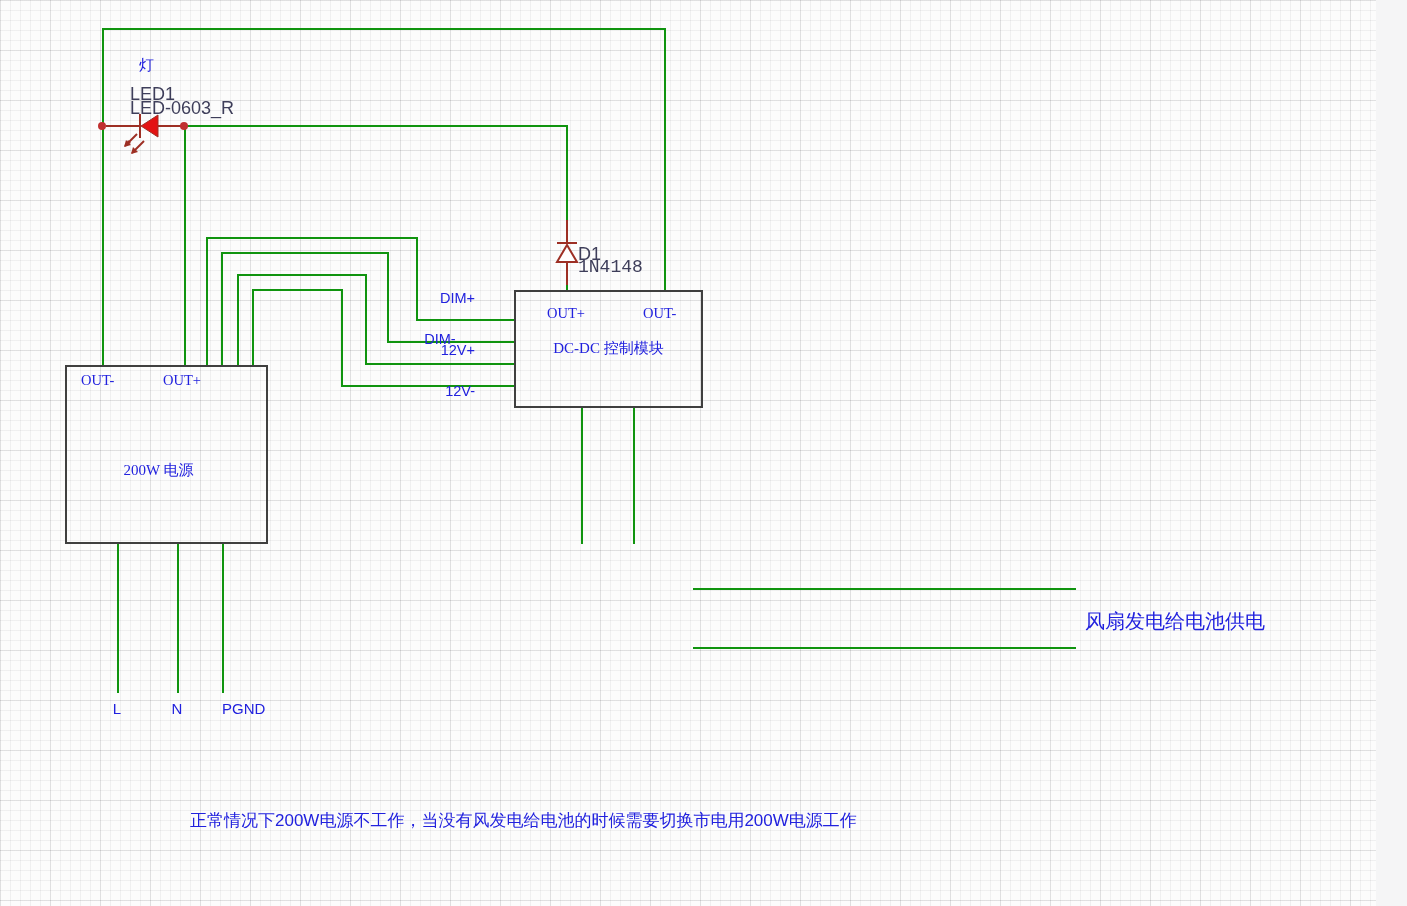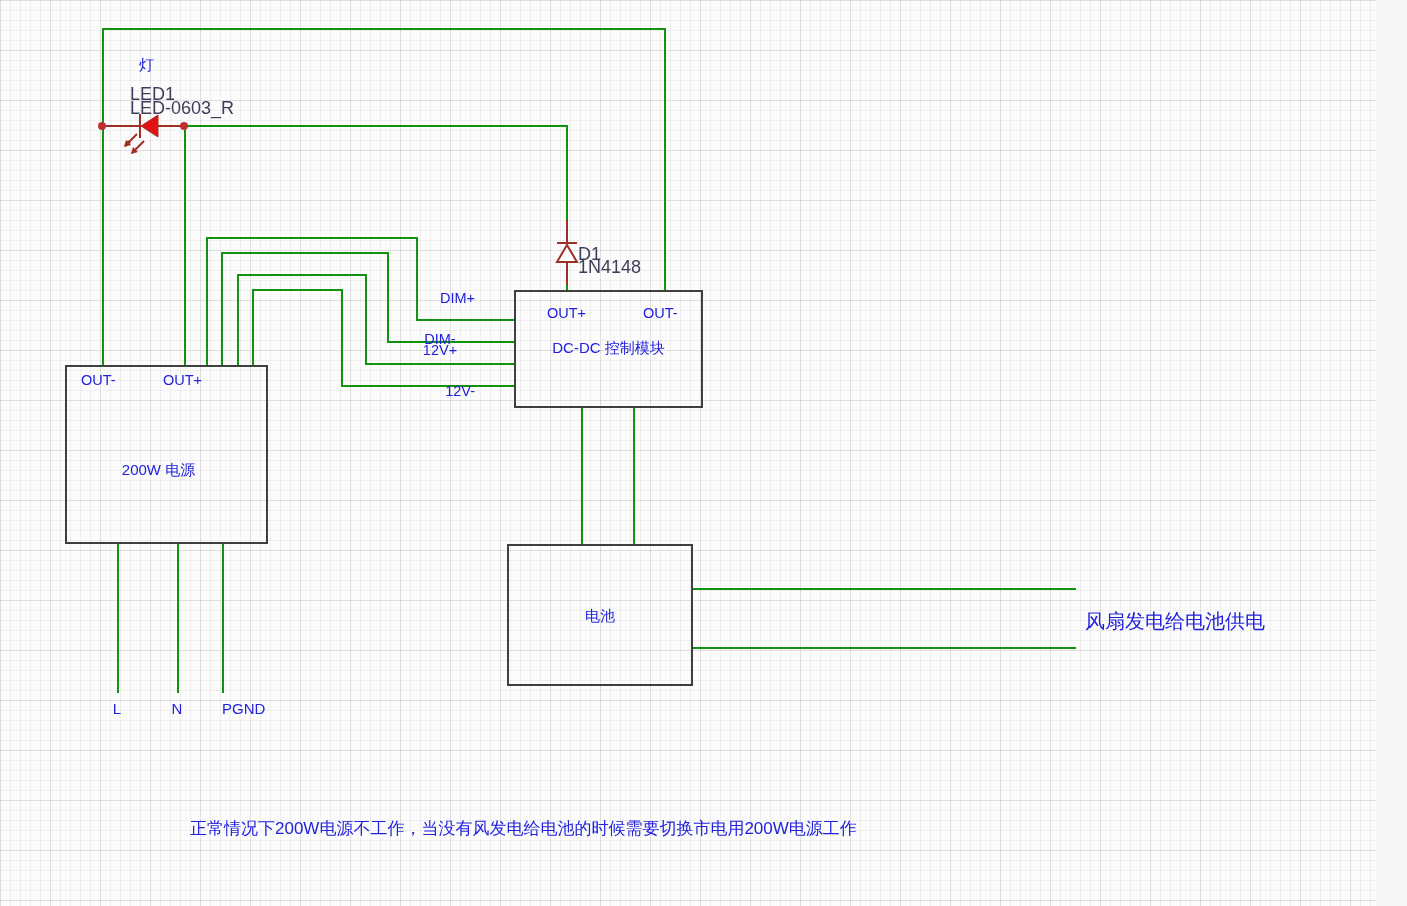--- a/index.html
+++ b/index.html
@@ -13,21 +13,21 @@
       linear-gradient(to bottom, rgba(80,80,85,0.07) 1px, transparent 1px);
     background-size:50px 50px,50px 50px,10px 10px,10px 10px;
     font-family:"Liberation Sans","DejaVu Sans",sans-serif;
   }
   .rightstrip{position:absolute;top:0;left:1376px;width:31px;height:906px;background:#f5f5f6;}
   
   .w{position:absolute;background:#10940f;}
   .wh{height:2px;}
   .wv{width:2px;}
   
-  .box{position:absolute;border:2px solid #3f3f3f;background:transparent;box-sizing:border-box;}
+  .box{position:absolute;border:2px solid #3f3f3f;background:transparent;box-sizing:border-box;font-family:Liberation Serif, serif;}
   
   .t{position:absolute;color:#2121de;white-space:nowrap;line-height:1.1;}
   .t14{font-size:14.5px;}
   .t15{font-size:15px;}
   .t16{font-size:20px;}
   .t17{font-size:17px;}
   .des{position:absolute;color:#3e3e5a;font-size:18px;white-space:nowrap;line-height:1.05;}
   .ctr{text-align:center;}
   svg{position:absolute;overflow:visible;}
 </style>
@@ -80,27 +80,24 @@
     <div class="t t14" style="left:96px;top:6px;">OUT+</div>
     <div class="t t15 ctr" style="left:0;right:16px;top:95px;">200W 电源</div>
   </div>
 
   <div class="box" style="left:514px;top:290px;width:189px;height:118px;">
     <div class="t t14" style="left:31px;top:14px;">OUT+</div>
     <div class="t t14" style="left:127px;top:14px;">OUT-</div>
     <div class="t t15 ctr" style="left:0;right:0;top:48px;">DC-DC 控制模块</div>
   </div>
 
-  <div class="box" style="left:507px;top:544px;width:186px;height:142px;">
-    <div class="t t15 ctr" style="left:0;right:0;top:62px;">电池</div>
-  </div>
 
   <div class="t t14" style="left:405px;top:291px;width:70px;text-align:right;">DIM+</div>
   <div class="t t14" style="left:405px;top:332px;width:70px;text-align:center;">DIM-</div>
-  <div class="t t14" style="left:405px;top:343px;width:70px;text-align:center;">12V+</div>
+  <div class="t t14" style="left:405px;top:343px;width:70px;text-align:right;">12V+</div>
   <div class="t t14" style="left:405px;top:384px;width:70px;text-align:right;">12V-</div>
 
   <div class="t t15" style="left:107px;top:701px;width:20px;text-align:center;">L</div>
   <div class="t t15" style="left:167px;top:701px;width:20px;text-align:center;">N</div>
   <div class="t t15" style="left:222px;top:701px;">PGND</div>
 
   <svg style="left:95px;top:105px;" width="100" height="55" viewBox="0 0 100 55">
     <line x1="11" y1="21" x2="45" y2="21" stroke="#9d2f24" stroke-width="2"></line>
     <line x1="45" y1="9" x2="45" y2="33" stroke="#9d2f24" stroke-width="2"></line>
     <polygon points="46,21 63,10 63,32" fill="#e31212" stroke="#9d2f24" stroke-width="1"></polygon>
@@ -117,19 +114,19 @@
   <div class="des" style="left:130px;top:85px;">LED1</div>
   <div class="des" style="left:130px;top:99px;">LED-0603_R</div>
 
   <svg style="left:550px;top:215px;" width="40" height="75" viewBox="0 0 40 75">
     <line x1="17" y1="5" x2="17" y2="28" stroke="#9d2f24" stroke-width="2"></line>
     <line x1="7" y1="28" x2="27" y2="28" stroke="#9d2f24" stroke-width="2"></line>
     <polygon points="17,30 7,47 27,47" fill="#ffffff" stroke="#9d2f24" stroke-width="2"></polygon>
     <line x1="17" y1="47" x2="17" y2="70" stroke="#9d2f24" stroke-width="2"></line>
   </svg>
   <div class="des" style="left:578px;top:245px;">D1</div>
-  <div class="des" style="left:578px;top:258px;">1N4148</div>
+  <div class="des" style="left:578px;top:258px;font-family:Liberation Mono, monospace;">1N4148</div>
 
   <div class="t t16" style="left:1085px;top:610px;">风扇发电给电池供电</div>
-  <div class="t t17" style="left:190px;top:812px;margin-top:8px;">正常情况下200W电源不工作，当没有风发电给电池的时候需要切换市电用200W电源工作</div>
+  <div class="t t17" style="left:190px;top:812px;">正常情况下200W电源不工作，当没有风发电给电池的时候需要切换市电用200W电源工作</div>
 
   <div class="rightstrip"></div>
 </div>
 
 </body></html>

